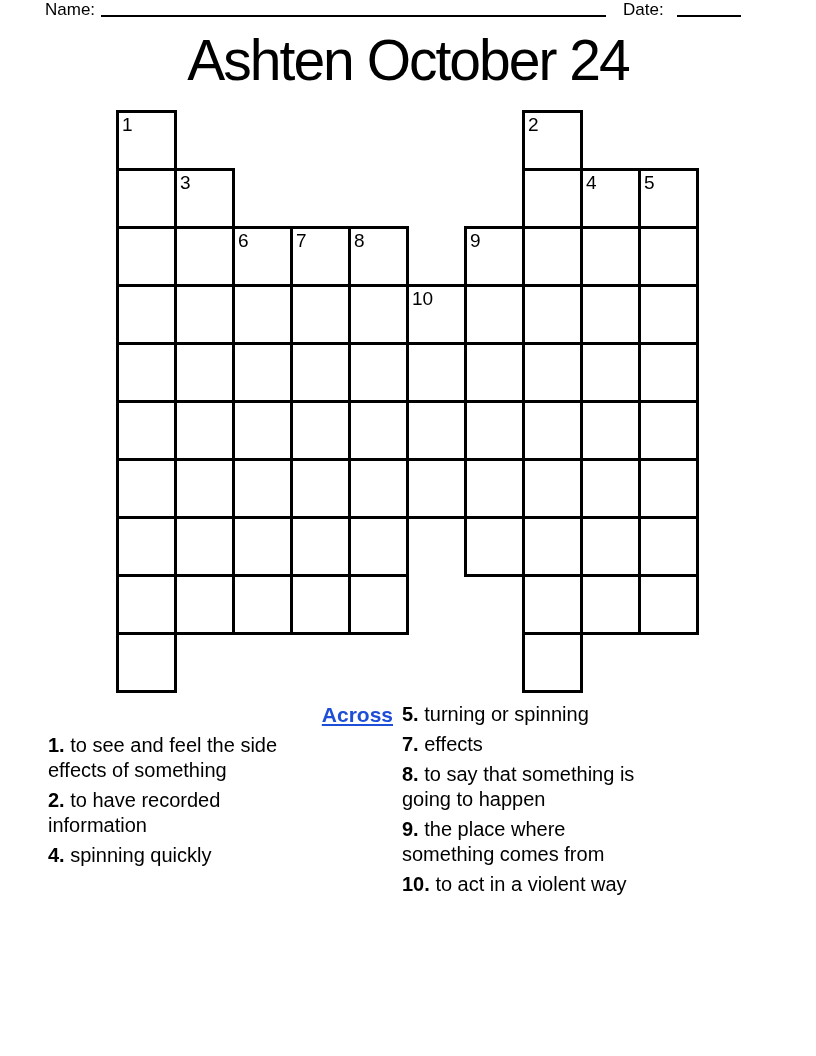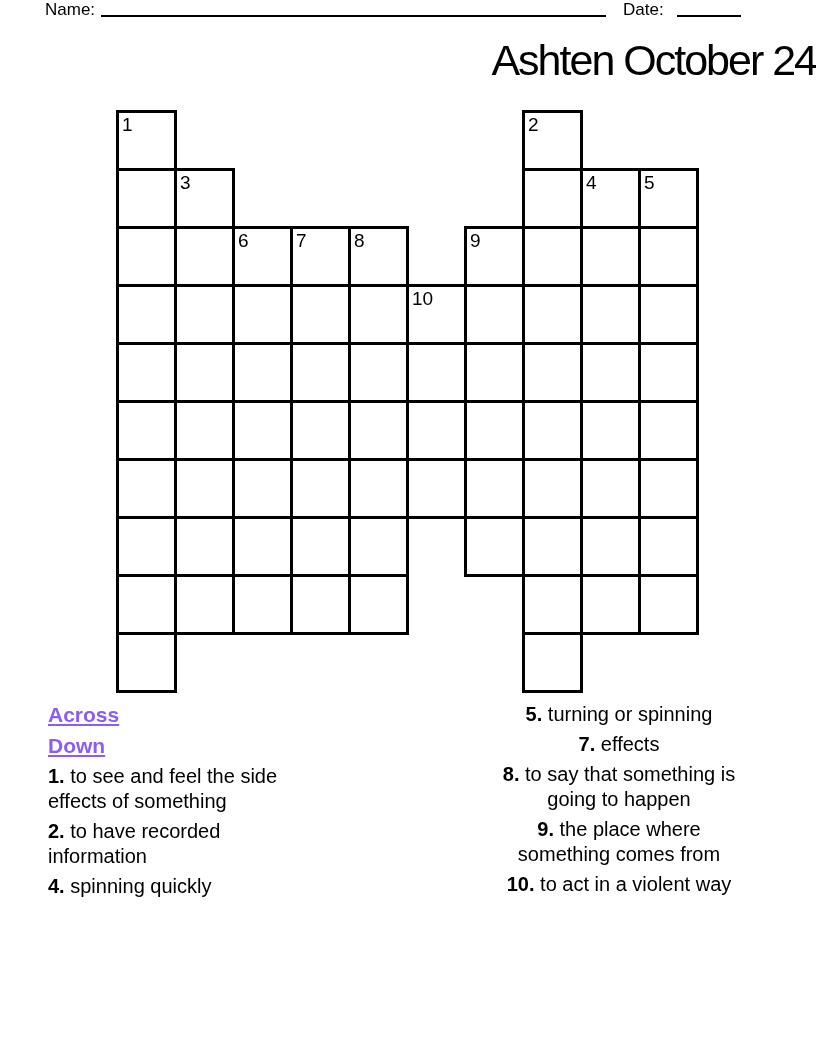--- a/index.html
+++ b/index.html
@@ -29,22 +29,22 @@
     height: 16px;
     border-bottom: 2px solid #000;
   }
   .name-line { left: 101px; width: 505px; }
   .date-line { left: 677px; width: 64px; }
   .title {
     position: absolute;
     top: 30px;
     left: 0;
     width: 100%;
-    text-align: right;
-    font-size: 43px;
+    text-align: center;
+    font-size: 57px;
     line-height: 60px;
     letter-spacing: -2px;
     font-weight: 500;
     color: #000;
   }
   .grid {
     position: absolute;
     left: 116px;
     top: 110px;
     width: 583px;
@@ -59,30 +59,31 @@
   }
   .cell-num {
     display: block;
     font-size: 19px;
     line-height: 1;
     padding: 2px 0 0 3px;
     color: #000;
   }
   .clue-col { position: absolute; top: 702px; }
   .clues-left  { left: 48px;  width: 345px; }
-  .clues-right { left: 424px; width: 390px; text-align: center; }
+  .clues-right { left: 402px; width: 390px; }
   .clue-heading {
     font-size: 21px;
     line-height: 26px;
     font-weight: bold;
     text-decoration: underline;
     text-decoration-thickness: 2px;
     text-underline-offset: 2px;
     margin-bottom: 5px;
-    color: #8b5cf6;
+    color: #1d4ed8;
+    text-align: right;
   }
   .clue {
     font-size: 20px;
     line-height: 25px;
     margin-bottom: 5px;
     color: #000;
   }
   .clue-num { font-weight: bold; }
   .clue-text { white-space: pre-line; }
 </style>
@@ -191,21 +192,20 @@
       <div class="cell" style="left: 232px; top: 464px;"></div>
       <div class="cell" style="left: 406px; top: 464px;"></div>
       <div class="cell" style="left: 464px; top: 464px;"></div>
       <div class="cell" style="left: 522px; top: 464px;"></div>
       <div class="cell" style="left: 0px; top: 522px;"></div>
       <div class="cell" style="left: 406px; top: 522px;"></div>
     </div>
 
   <div class="clue-col clues-left">
     <div class="clue-heading">Across</div>
-    <div class="clue-heading">Down</div>
     <div id="clue-list-left">
         <div class="clue"><b class="clue-num">1.</b> <span class="clue-text">to see and feel the side
 effects of something</span></div>
         <div class="clue"><b class="clue-num">2.</b> <span class="clue-text">to have recorded
 information</span></div>
         <div class="clue"><b class="clue-num">4.</b> <span class="clue-text">spinning quickly</span></div>
       </div>
   </div>
 
   <div class="clue-col clues-right" id="clue-list-right">

